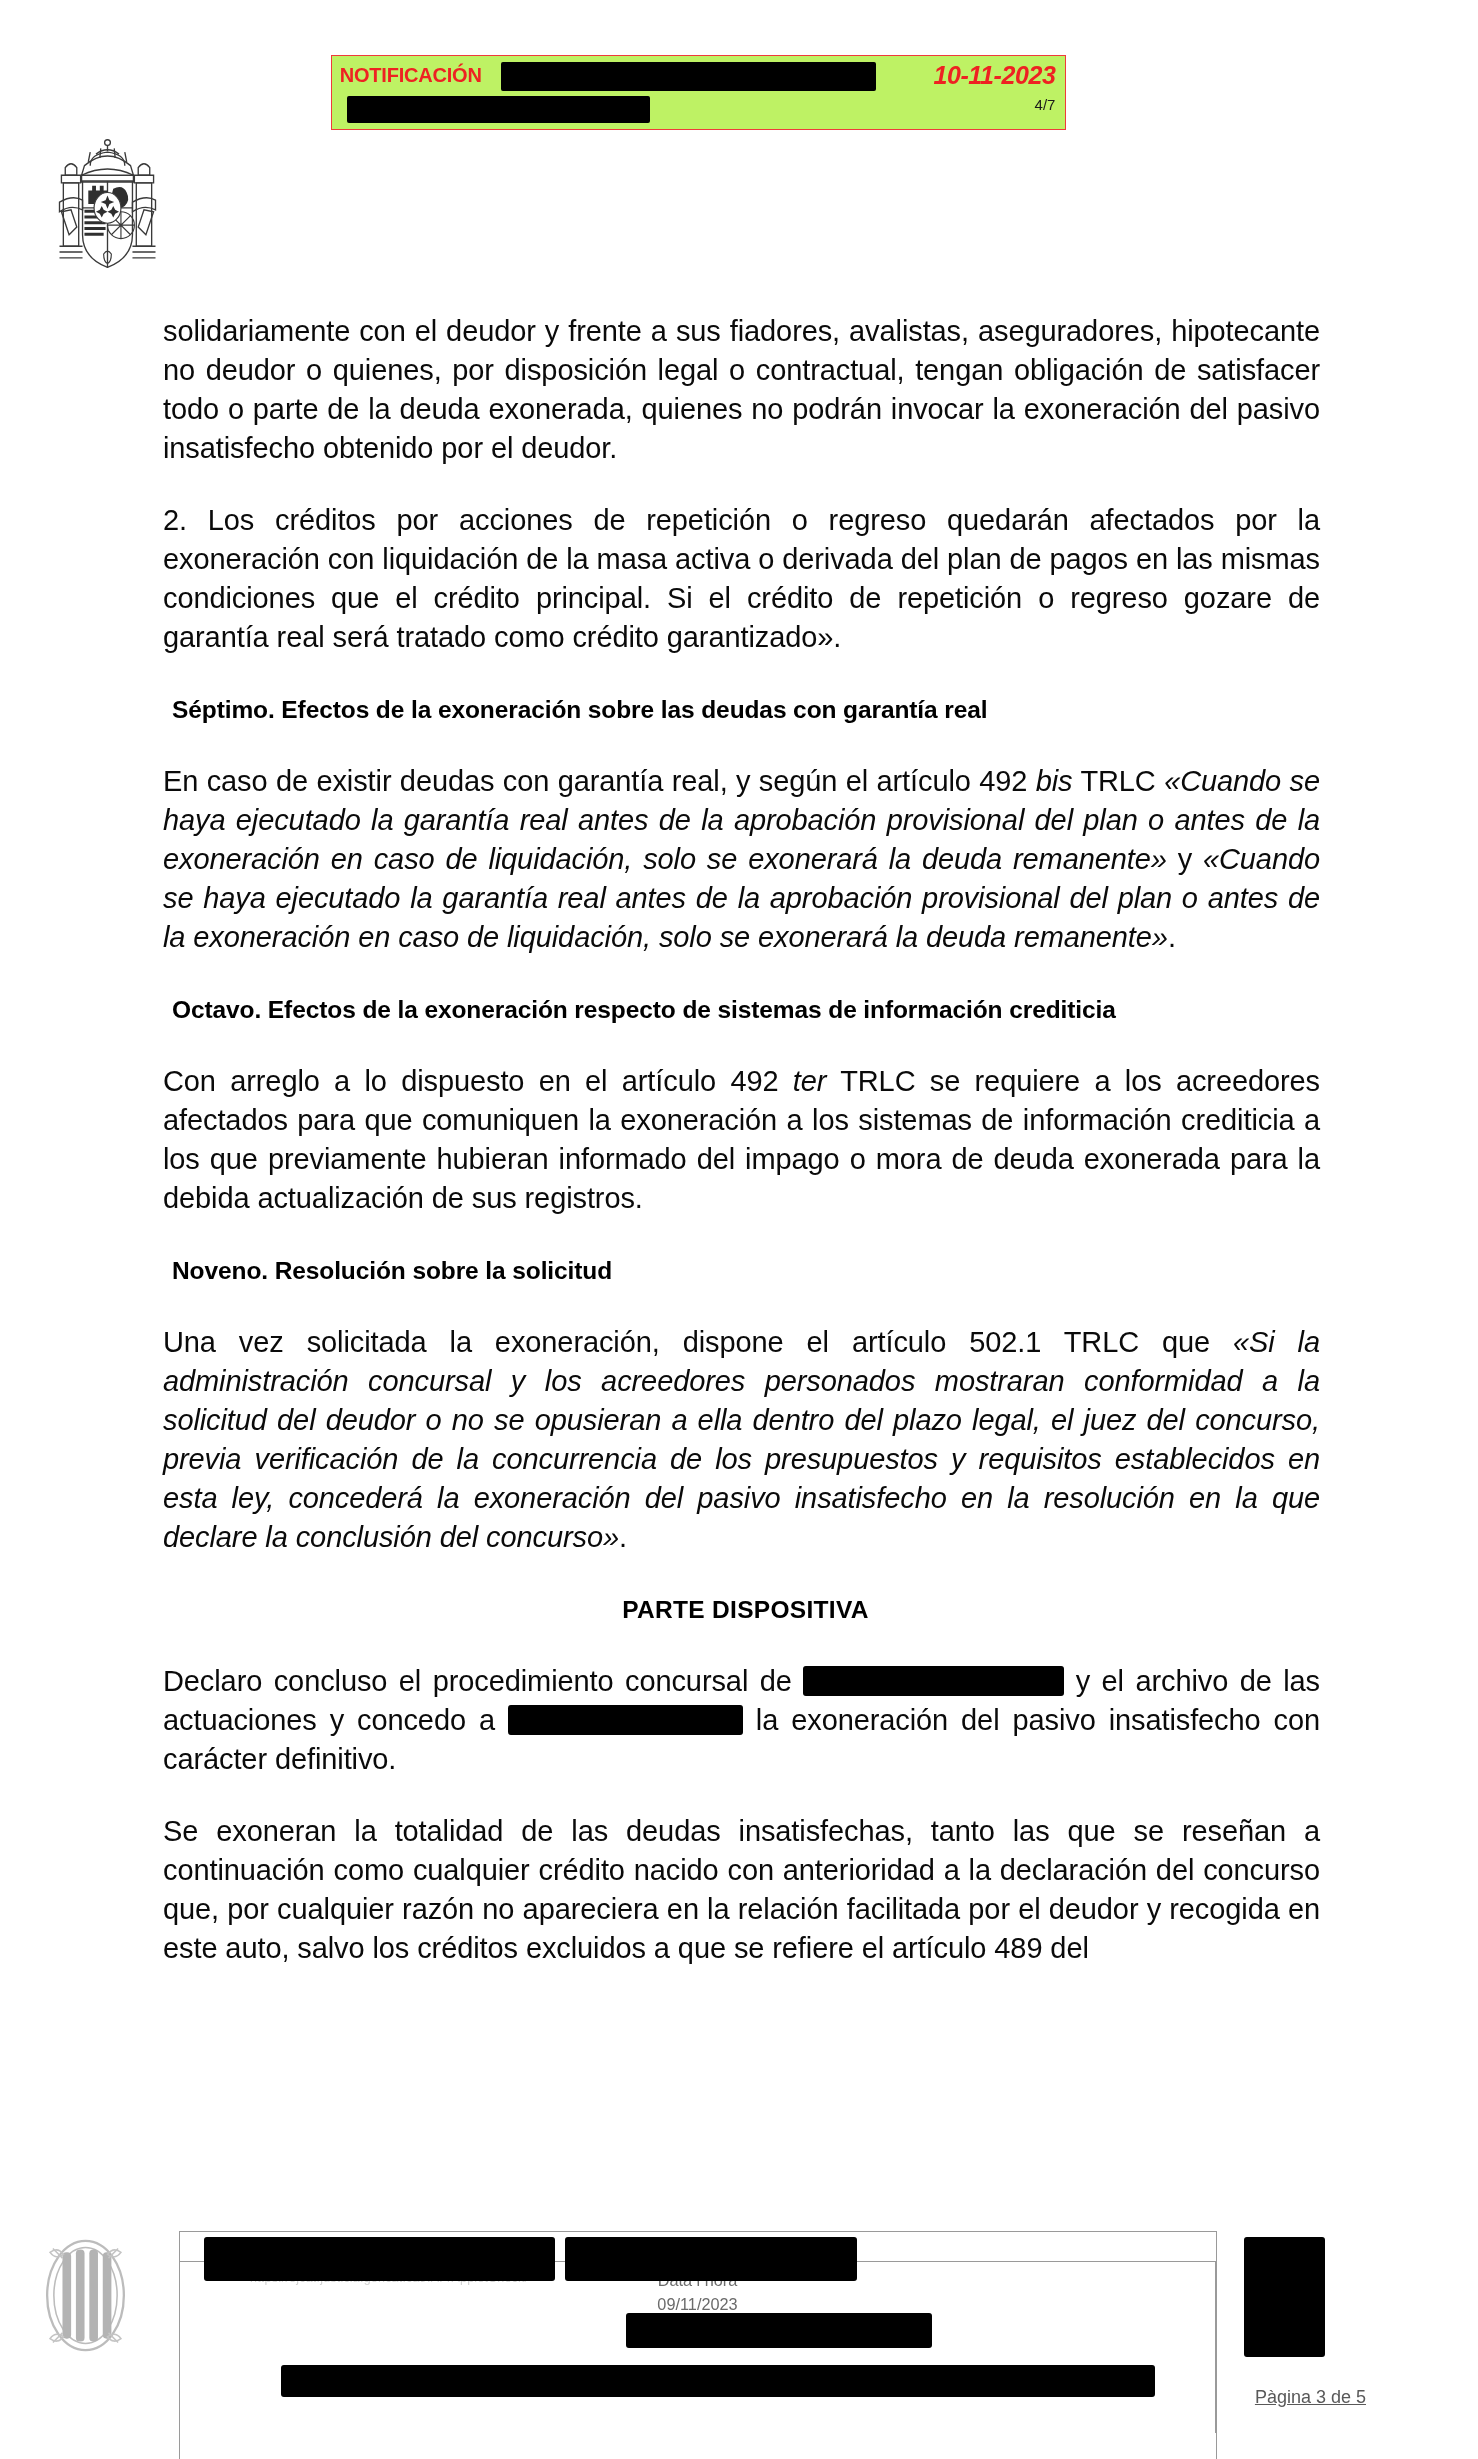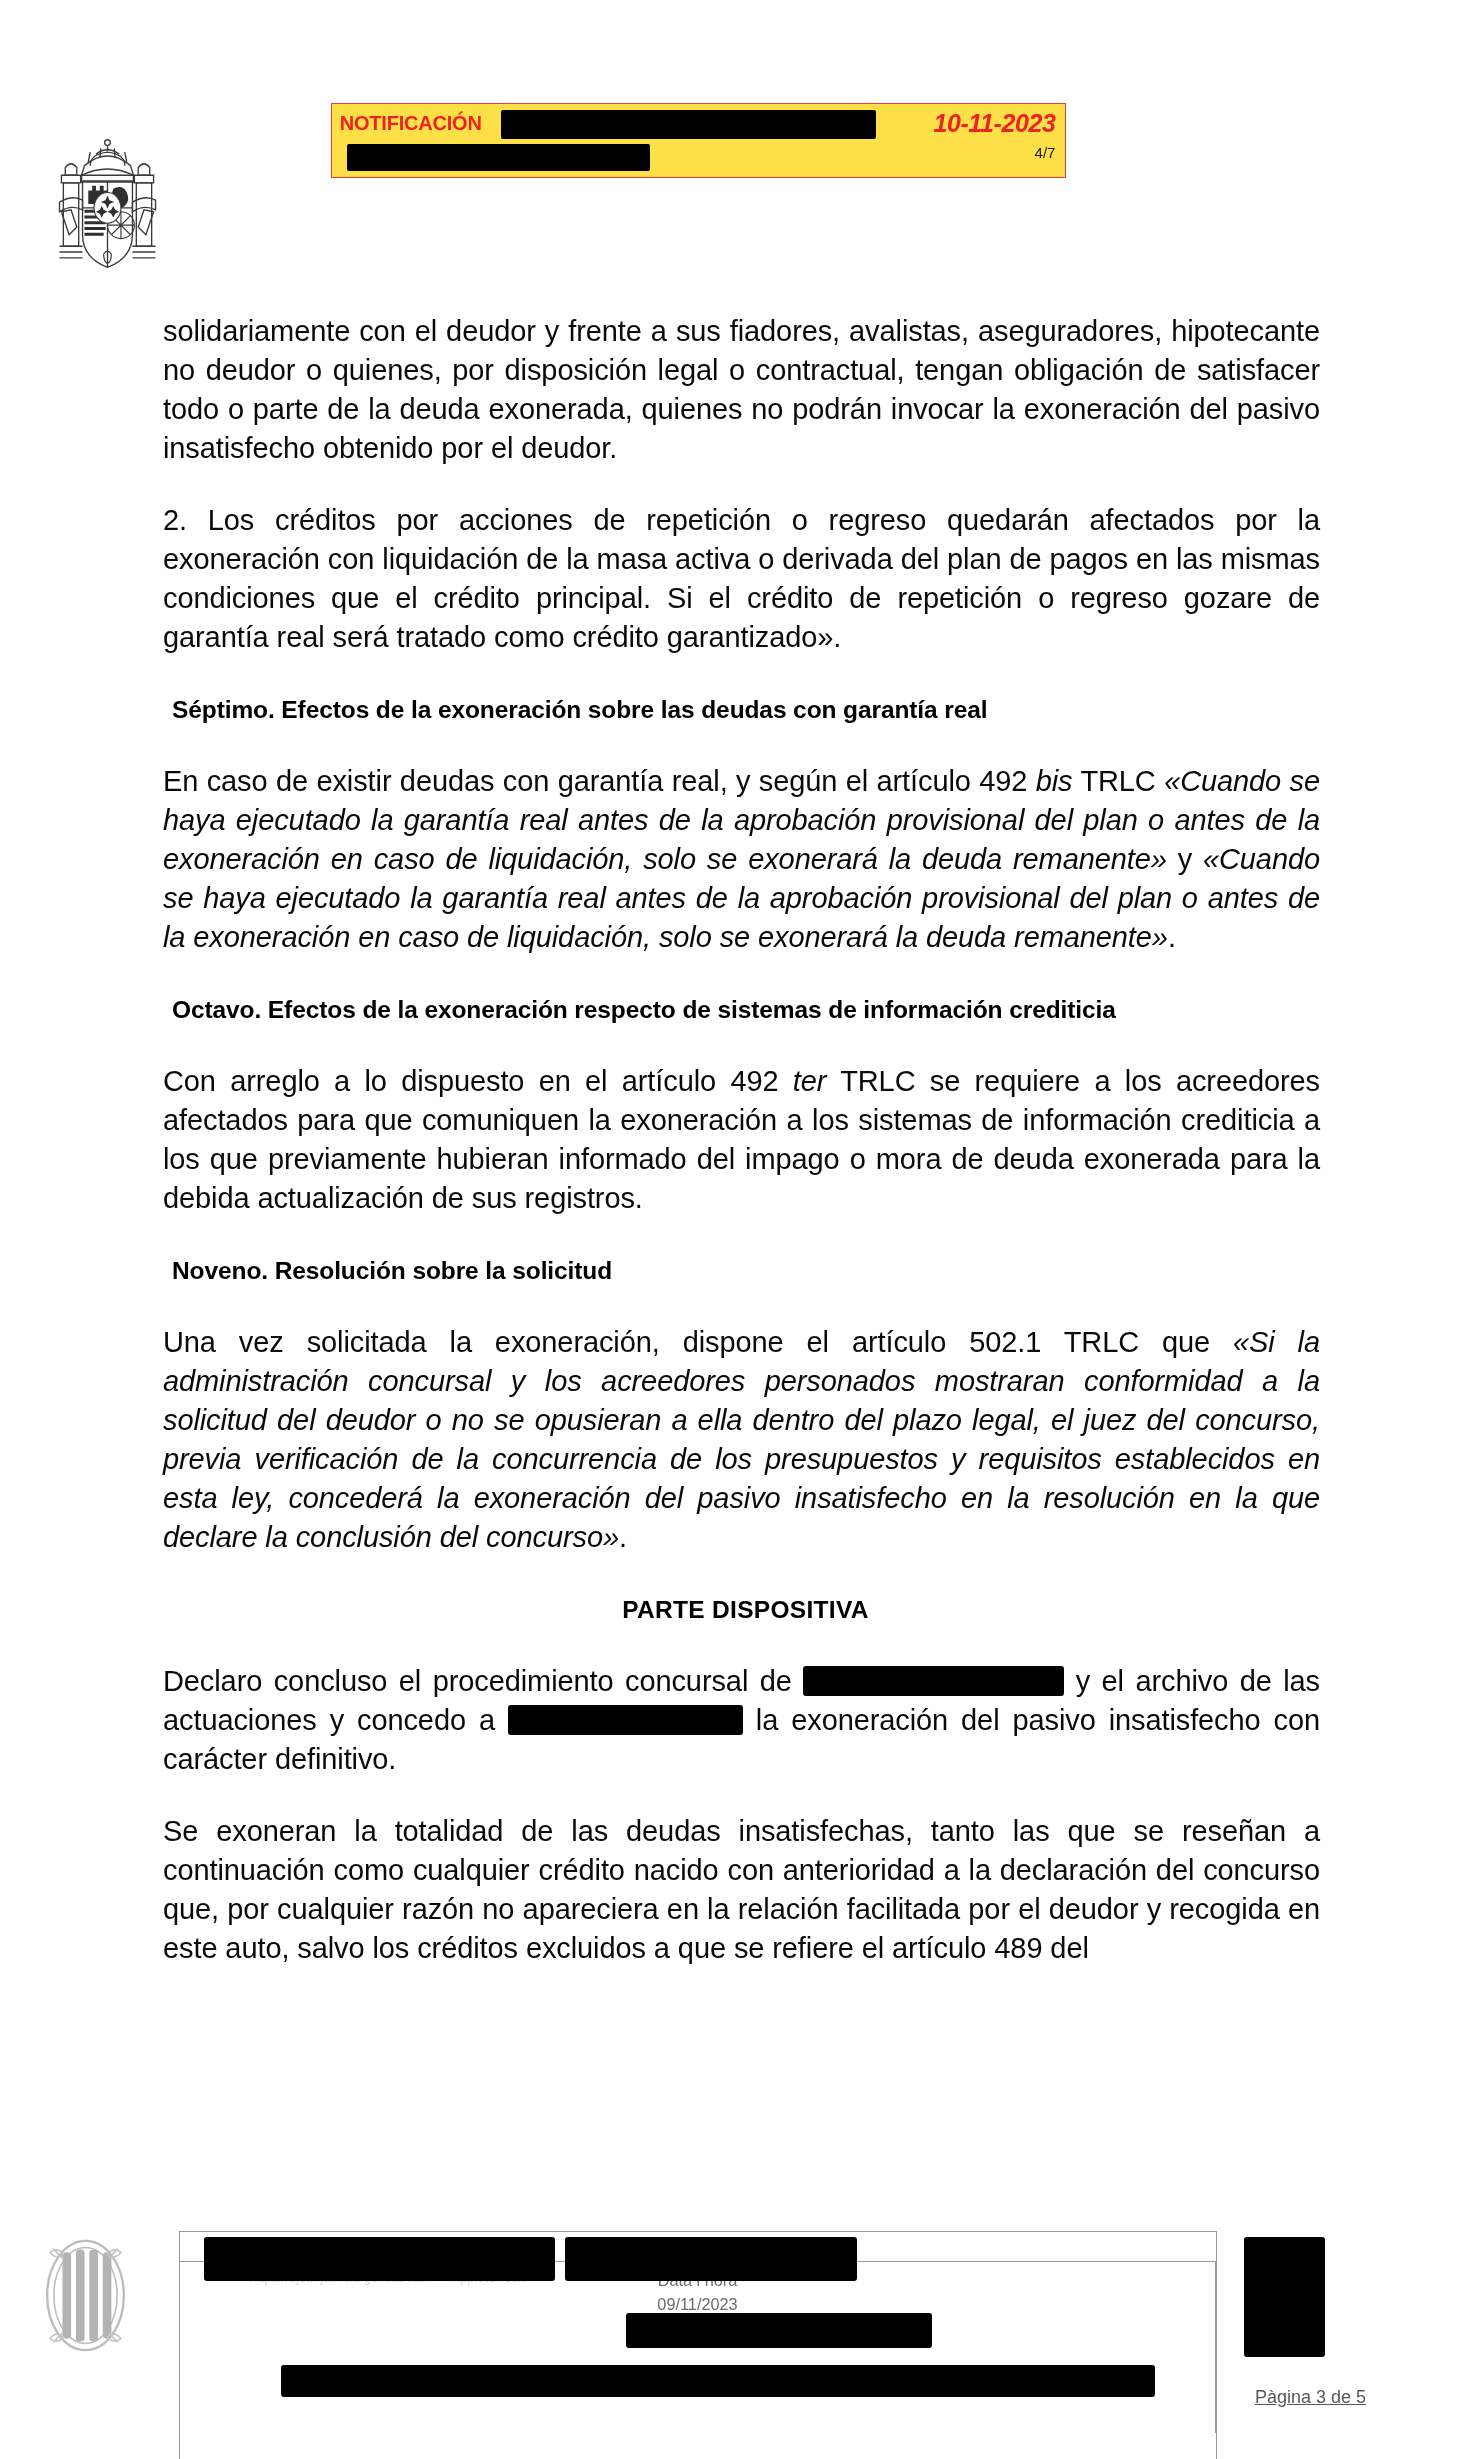--- a/index.html
+++ b/index.html
@@ -22,22 +22,21 @@
 
   
   .stamp {
     position: absolute;
     left: 331px;
     top: 55px;
     width: 735px;
     height: 75px;
     border: 1.9px solid #ef3b3b;
     box-sizing: border-box;
-    background: #fde047;
-    margin-top: 48px;
+    background: #bef264;
   }
   .stamp-left {
     position: absolute;
     left: 7.7px;
     top: 3.8px;
     width: 538px;
     height: 67px;
   }
   .stamp-word {
     position: absolute;

